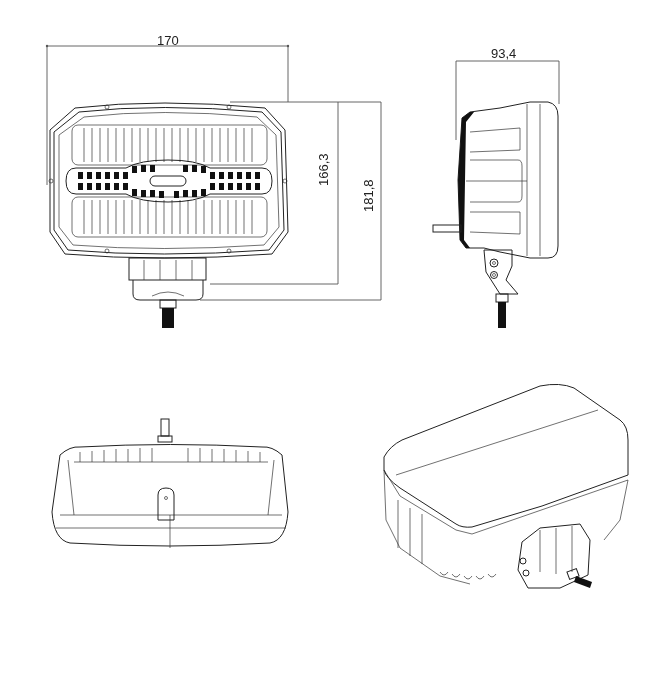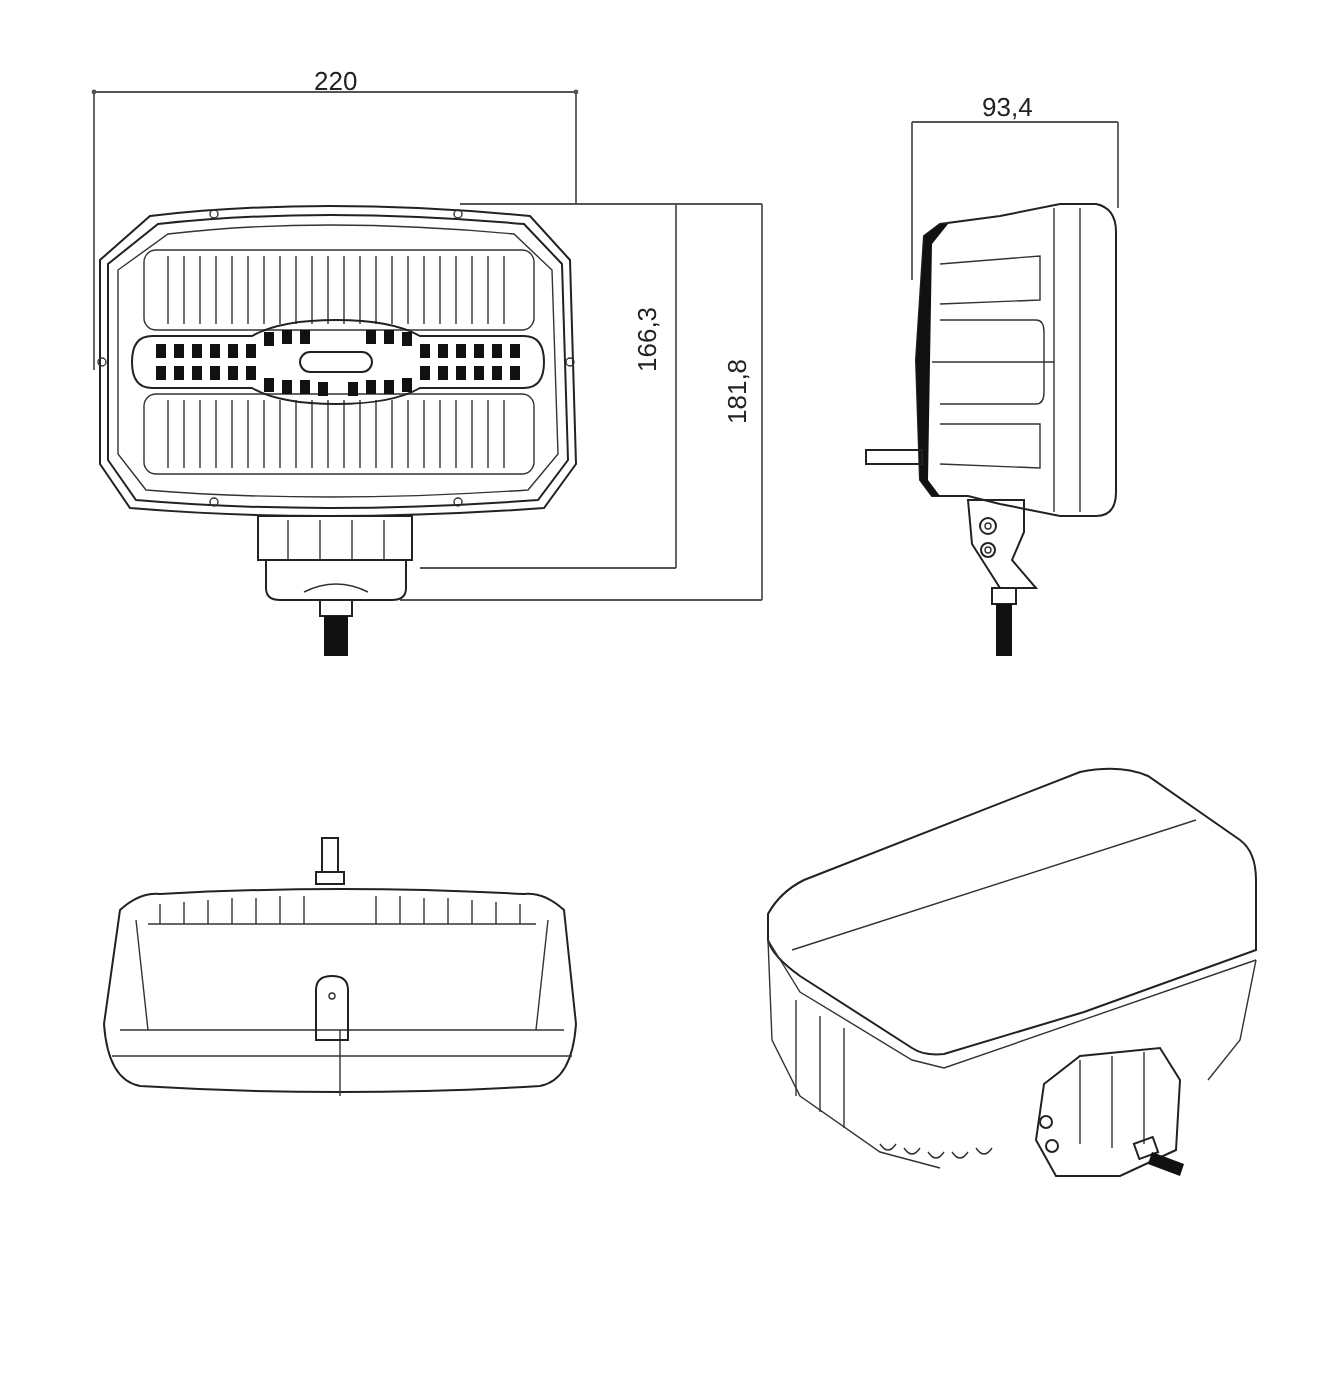--- a/index.html
+++ b/index.html
@@ -218,17 +218,17 @@
     <line class="thin" x1="556" y1="528" x2="556" y2="574"></line>
     <line class="thin" x1="572" y1="526" x2="572" y2="572"></line>
     <circle class="ln" cx="523" cy="561" r="3"></circle>
         <circle class="ln" cx="526" cy="573" r="3"></circle>
     <rect class="ln" x="568" y="570" width="10" height="8" transform="rotate(-20 573 574)"></rect>
     <path d="M576,576 L592,582 L590,588 L574,582 Z" fill="#111"></path>
   </g>
 
 </svg>
 
-<div class="label" style="left:157px; top:33px;">220</div>
+<div class="label" style="left:157px; top:33px;">170</div>
 <div class="label" style="left:491px; top:46px;">93,4</div>
 <div class="label" style="left:316px; top:186px; transform:rotate(-90deg); transform-origin:left top;">166,3</div>
 <div class="label" style="left:361px; top:212px; transform:rotate(-90deg); transform-origin:left top;">181,8</div>
 </div>
 
 </body></html>

